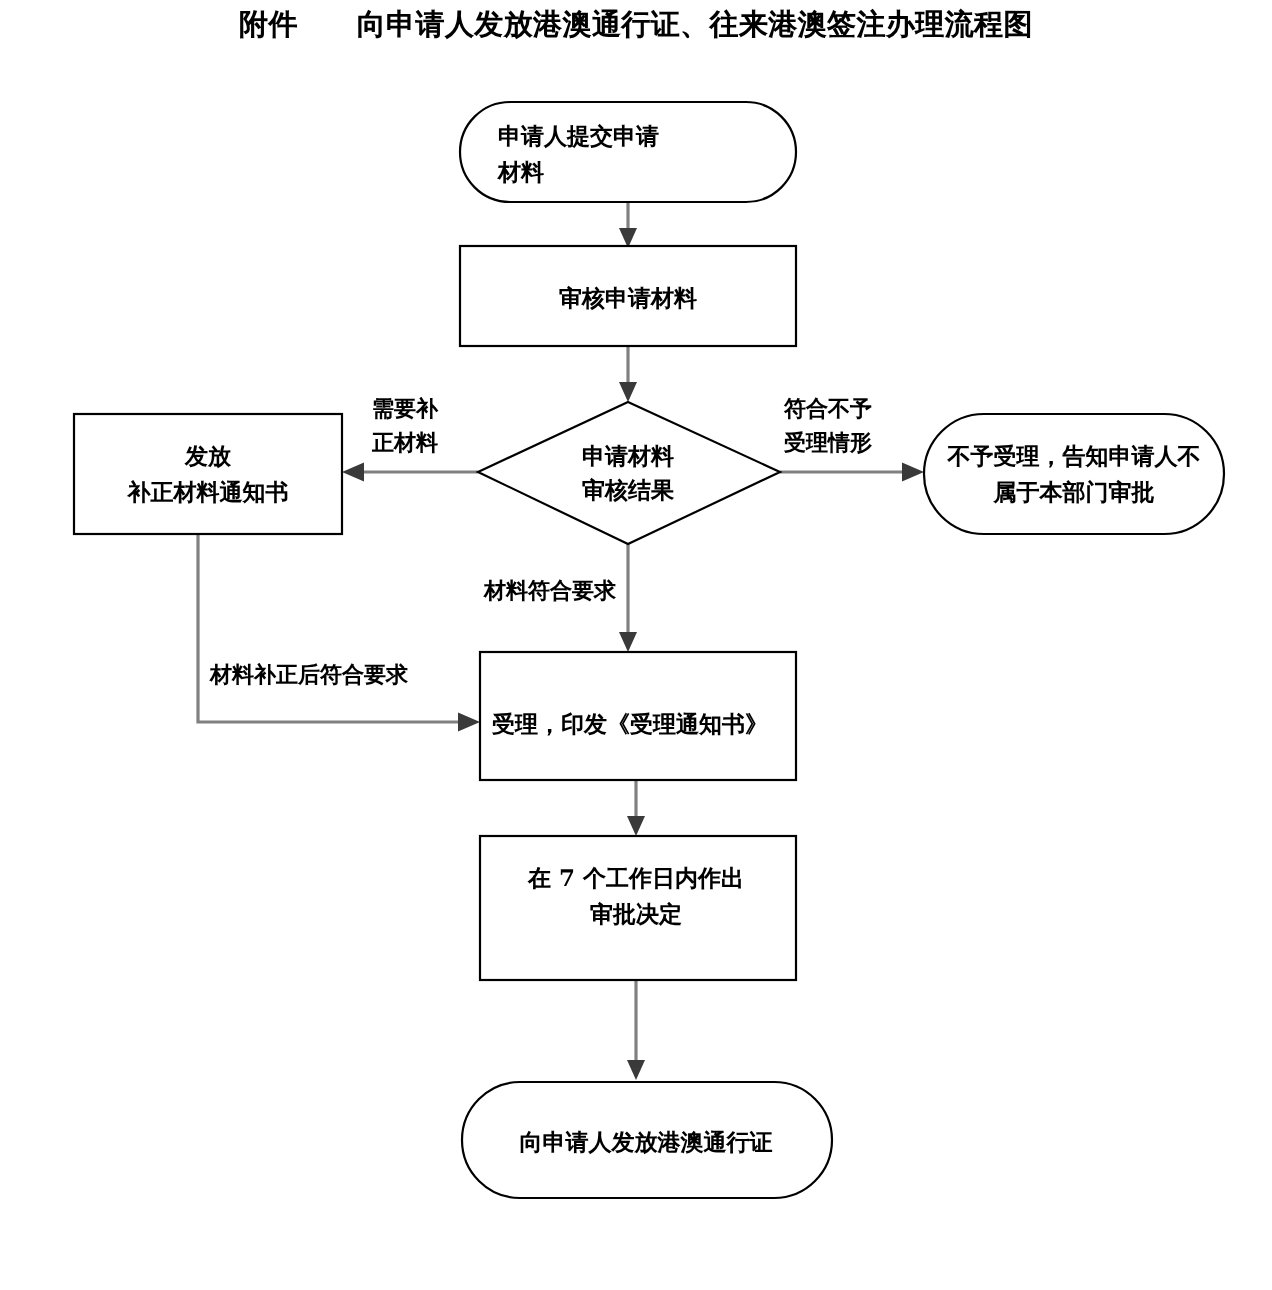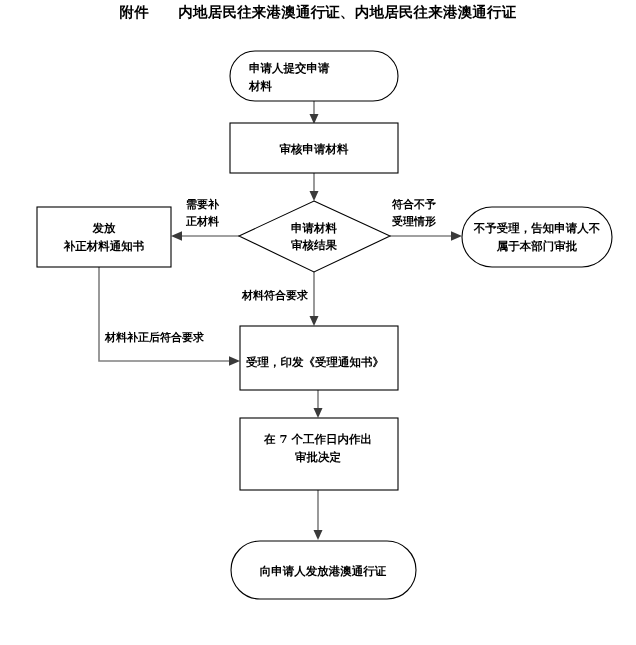--- a/index.html
+++ b/index.html
@@ -67,21 +67,21 @@
     font-family: "DejaVu Serif", "Liberation Serif", serif;
     font-size: 11.5px;
     font-weight: bold;
   }
 </style>
 </head>
 <body>
 
 <div id="page">
 
-  <div class="title">附件　　内地居民往来港澳通行证、内地居民往来港澳通行证</div>
+  <div class="title">附件　　向申请人发放港澳通行证、往来港澳签注办理流程图</div>
 
   <svg class="flow" viewBox="0 0 636 645">
 
     <g>
       <line class="connector" x1="314" y1="100" x2="314" y2="117"></line>
       <polygon class="arrowhead" points="314,124 309.5,114 318.5,114"></polygon>
     </g>
 
     <g>
       <line class="connector" x1="314" y1="173" x2="314" y2="194"></line>

